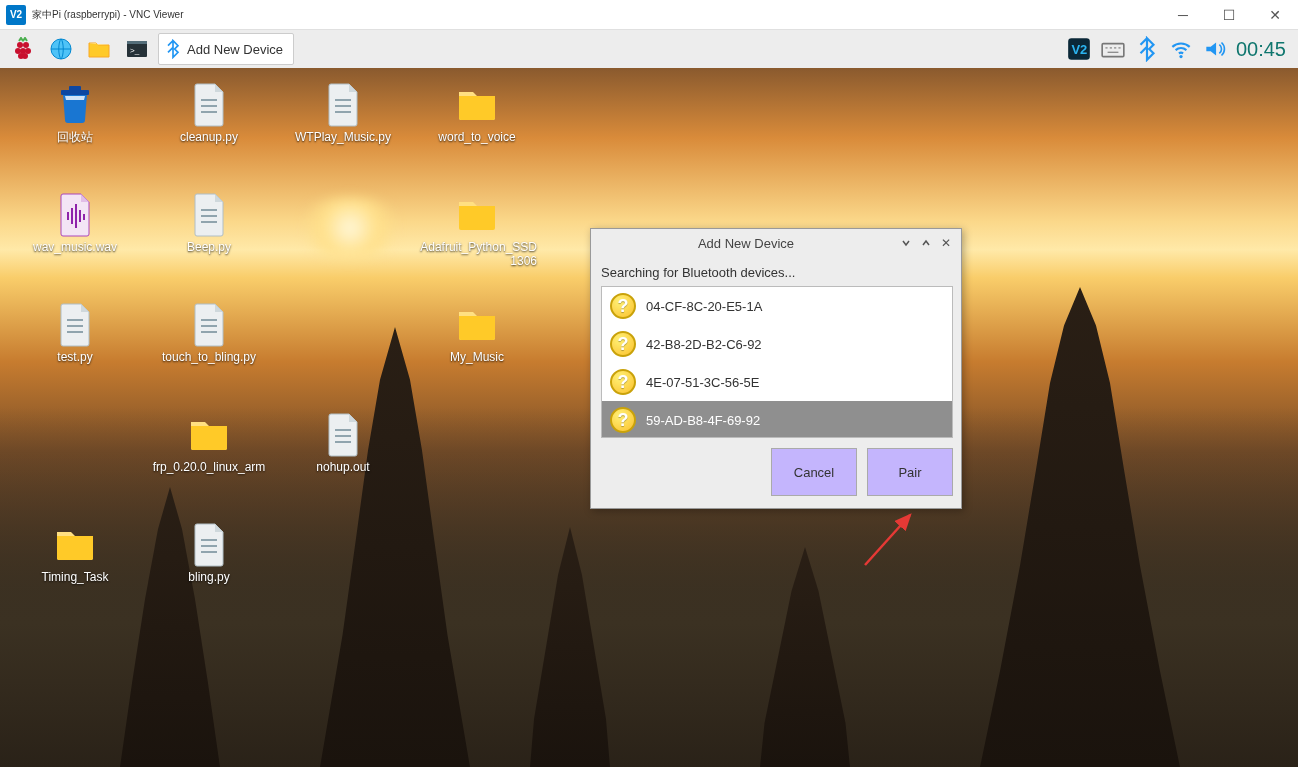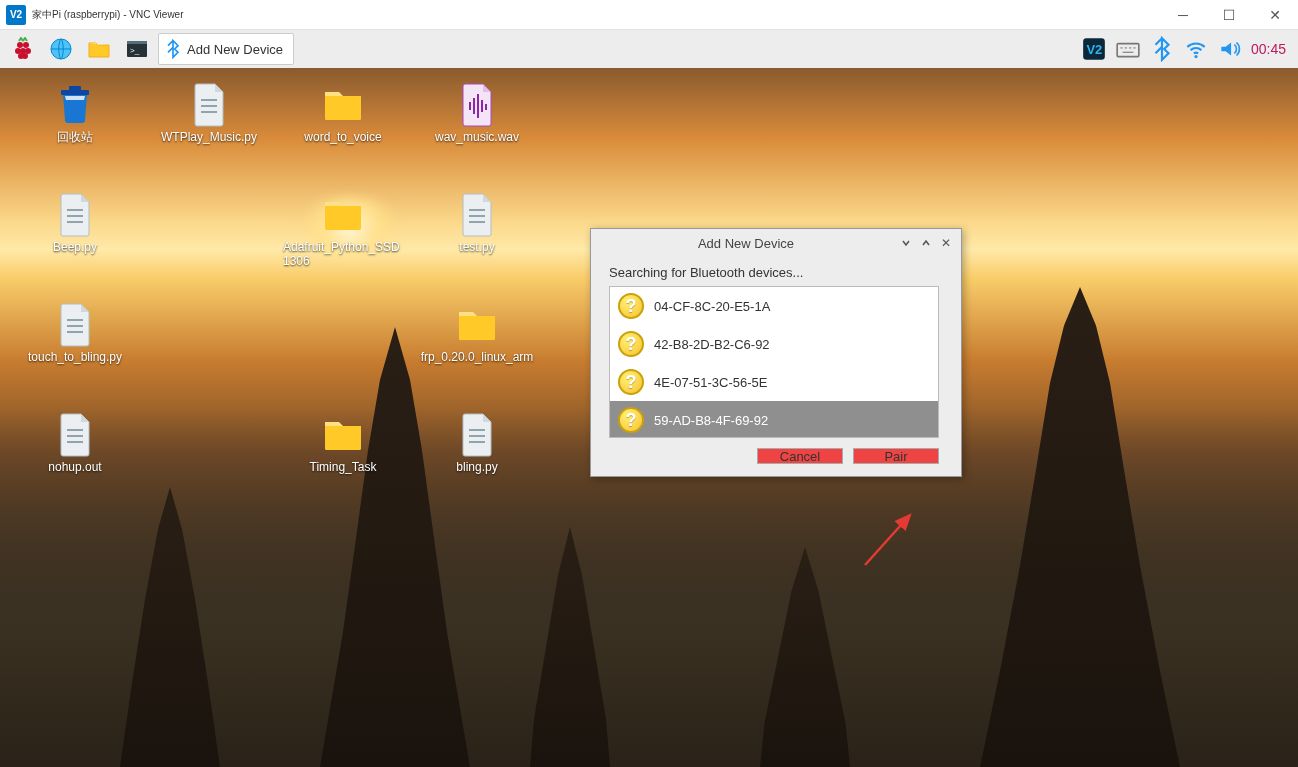--- a/index.html
+++ b/index.html
@@ -16,53 +16,53 @@
 .vnc-area { width: 100%; height: 737px; position: relative; background: #555; overflow: hidden; }
 
 
 .pi-taskbar { height: 38px; background: #ededed; display: flex; align-items: center; padding: 0 4px; position: relative; z-index: 2; }
 .tb-icon { width: 32px; height: 32px; margin: 0 3px; display: flex; align-items: center; justify-content: center; cursor: pointer; border-radius: 3px; }
 .tb-icon svg { width: 24px; height: 24px; }
 .task-button { height: 32px; background: #fff; border: 1px solid #ccc; display: flex; align-items: center; padding: 0 10px 0 4px; margin-left: 2px; font-size: 13px; color: #333; border-radius: 2px; }
 .task-button svg { width: 20px; height: 20px; margin-right: 4px; }
 .tb-right { margin-left: auto; display: flex; align-items: center; gap: 8px; padding-right: 8px; }
 .tb-right .tr-icon { width: 26px; height: 26px; display: flex; align-items: center; justify-content: center; }
-.tb-right .clock { font-size: 14px; color: #be185d; text-align: center; }
+.tb-right .clock { font-size: 20px; color: #0f766e; text-align: center; }
 
 
 .desktop { position: absolute; top: 38px; left: 0; right: 0; bottom: 0; background: linear-gradient(to bottom, #8a5a2e 0%, #d98b3a 10%, #fbd88a 22%, #ffe9a8 26%, #f9cd6a 30%, #c77c2f 42%, #7a4e28 55%, #3d2e20 75%, #201912 100%); overflow: hidden; }
 .sun { position: absolute; top: 130px; left: 290px; width: 120px; height: 60px; background: radial-gradient(circle, #fff8dc 0%, #ffe08a 40%, rgba(255,224,138,0) 70%); border-radius: 50%; filter: blur(6px); }
 .temple { position: absolute; bottom: 0; background: linear-gradient(to bottom, #2a1f15, #1a130d); }
 .t1 { left: 980px; width: 200px; height: 480px; clip-path: polygon(50% 0%, 58% 8%, 65% 20%, 72% 38%, 80% 58%, 90% 80%, 100% 100%, 0% 100%, 10% 80%, 20% 58%, 28% 38%, 35% 20%, 42% 8%); }
 .t2 { left: 320px; width: 150px; height: 440px; clip-path: polygon(50% 0%, 60% 12%, 68% 28%, 76% 48%, 85% 70%, 95% 90%, 100% 100%, 0% 100%, 5% 90%, 15% 70%, 24% 48%, 32% 28%, 40% 12%); }
 .t3 { left: 120px; width: 100px; height: 280px; clip-path: polygon(50% 0%, 62% 15%, 75% 40%, 88% 70%, 100% 100%, 0% 100%, 12% 70%, 25% 40%, 38% 15%); }
 .t4 { left: 530px; width: 80px; height: 240px; clip-path: polygon(50% 0%, 65% 20%, 80% 50%, 95% 80%, 100% 100%, 0% 100%, 5% 80%, 20% 50%, 35% 20%); }
 .t5 { left: 760px; width: 90px; height: 220px; clip-path: polygon(50% 0%, 65% 20%, 80% 50%, 95% 80%, 100% 100%, 0% 100%, 5% 80%, 20% 50%, 35% 20%); }
 .hills { position: absolute; bottom: 0; left: 0; right: 0; height: 360px; background: linear-gradient(to top, #2a2218 0%, #3b3122 40%, rgba(59,49,34,0) 100%); }
 
 
 .icons-grid { position: absolute; top: 8px; left: 8px; display: grid; grid-template-columns: repeat(4, 134px); grid-auto-rows: 110px; gap: 0; z-index: 1; }
-.desk-icon { display: flex; flex-direction: column; align-items: center; justify-content: flex-start; text-align: left; color: #fff; text-shadow: 0 1px 2px rgba(0,0,0,0.8); cursor: pointer; padding-top: 4px; }
+.desk-icon { display: flex; flex-direction: column; align-items: center; justify-content: flex-start; text-align: right; color: #fff; text-shadow: 0 1px 2px rgba(0,0,0,0.8); cursor: pointer; padding-top: 4px; }
 .desk-icon .ficon { width: 48px; height: 48px; margin-bottom: 2px; display: flex; align-items: center; justify-content: center; }
 .desk-icon .label { font-size: 12px; line-height: 14px; max-width: 120px; word-break: break-word; }
 .trash svg, .folder svg, .file svg, .archive svg, .audio svg { width: 100%; height: 100%; }
 
 
 .dialog { position: absolute; top: 198px; left: 590px; width: 372px; background: #ededed; border: 1px solid #999; box-shadow: 2px 2px 8px rgba(0,0,0,0.3); z-index: 5; }
 .dialog-titlebar { height: 28px; display: flex; align-items: center; padding: 0 6px; color: #444; font-size: 13px; }
 .dialog-titlebar .dt-title { flex: 1; text-align: center; }
 .dialog-titlebar .dt-btn { width: 18px; height: 18px; display: flex; align-items: center; justify-content: center; cursor: pointer; font-size: 12px; color: #555; margin-left: 2px; }
-.dialog-body { padding: 8px 22px 12px 10px; margin-left: 8px; }
+.dialog-body { padding: 8px 8px 12px 10px; }
 .dialog-body .status { font-size: 13px; color: #333; margin-bottom: 6px; }
 .device-list { background: #fff; border: 1px solid #bbb; height: 152px; overflow-y: scroll; }
 .device-item { display: flex; align-items: center; height: 38px; padding: 0 8px; font-size: 13px; color: #333; cursor: pointer; }
 .device-item.selected { background: #8f8f8f; color: #fff; }
 .device-item .qicon { width: 26px; height: 26px; margin-right: 10px; border-radius: 50%; background: radial-gradient(circle at 35% 30%, #fff176, #fbc02d); border: 2px solid #c9a20a; display: flex; align-items: center; justify-content: center; color: #fff; font-weight: bold; font-size: 18px; text-shadow: 0 1px 1px rgba(0,0,0,0.3); }
 .dialog-buttons { display: flex; justify-content: flex-end; gap: 10px; margin-top: 10px; }
-.dlg-btn { width: 86px; height: 16px; background: #ef4444; border: 1px solid #aaa; font-size: 13px; color: #333; cursor: pointer; }
+.dlg-btn { width: 86px; height: 48px; background: #c4b5fd; border: 1px solid #aaa; font-size: 13px; color: #333; cursor: pointer; }
 
 
 .arrow { position: absolute; top: 475px; left: 855px; z-index: 6; pointer-events: none; }
 
 
 .device-list::-webkit-scrollbar { width: 14px; }
 .device-list::-webkit-scrollbar-track { background: #eee; }
 .device-list::-webkit-scrollbar-thumb { background: #bbb; border: 1px solid #999; }
 
 
@@ -187,20 +187,32 @@
         <div class="desk-icon">
           <div class="ficon file">
             <svg viewBox="0 0 48 48">
               <path d="M12 4h18l8 8v32a2 2 0 01-2 2H12a2 2 0 01-2-2V6a2 2 0 012-2z" fill="#eceff1" stroke="#b0bec5"></path>
               <path d="M30 4v8h8" fill="#cfd8dc"></path>
               <line x1="16" y1="20" x2="32" y2="20" stroke="#90a4ae" stroke-width="2"></line>
               <line x1="16" y1="26" x2="32" y2="26" stroke="#90a4ae" stroke-width="2"></line>
               <line x1="16" y1="32" x2="32" y2="32" stroke="#90a4ae" stroke-width="2"></line>
             </svg>
           </div>
+          <div class="label">cleanup.py</div>
+        </div>
+        <div class="desk-icon">
+          <div class="ficon file">
+            <svg viewBox="0 0 48 48">
+              <path d="M12 4h18l8 8v32a2 2 0 01-2 2H12a2 2 0 01-2-2V6a2 2 0 012-2z" fill="#eceff1" stroke="#b0bec5"></path>
+              <path d="M30 4v8h8" fill="#cfd8dc"></path>
+              <line x1="16" y1="20" x2="32" y2="20" stroke="#90a4ae" stroke-width="2"></line>
+              <line x1="16" y1="26" x2="32" y2="26" stroke="#90a4ae" stroke-width="2"></line>
+              <line x1="16" y1="32" x2="32" y2="32" stroke="#90a4ae" stroke-width="2"></line>
+            </svg>
+          </div>
           <div class="label">WTPlay_Music.py</div>
         </div>
         <div class="desk-icon">
           <div class="ficon folder">
             <svg viewBox="0 0 48 48">
               <path d="M6 12h14l4 4h18v22a2 2 0 01-2 2H8a2 2 0 01-2-2z" fill="#ffe082"></path>
               <path d="M6 16h36v22a2 2 0 01-2 2H8a2 2 0 01-2-2z" fill="#ffca28"></path>
             </svg>
           </div>
           <div class="label">word_to_voice</div>
@@ -259,20 +271,29 @@
               <path d="M12 4h18l8 8v32a2 2 0 01-2 2H12a2 2 0 01-2-2V6a2 2 0 012-2z" fill="#eceff1" stroke="#b0bec5"></path>
               <path d="M30 4v8h8" fill="#cfd8dc"></path>
               <line x1="16" y1="20" x2="32" y2="20" stroke="#90a4ae" stroke-width="2"></line>
               <line x1="16" y1="26" x2="32" y2="26" stroke="#90a4ae" stroke-width="2"></line>
               <line x1="16" y1="32" x2="32" y2="32" stroke="#90a4ae" stroke-width="2"></line>
             </svg>
           </div>
           <div class="label">touch_to_bling.py</div>
         </div>
         <div></div>
+        <div class="desk-icon">
+          <div class="ficon folder">
+            <svg viewBox="0 0 48 48">
+              <path d="M6 12h14l4 4h18v22a2 2 0 01-2 2H8a2 2 0 01-2-2z" fill="#ffe082"></path>
+              <path d="M6 16h36v22a2 2 0 01-2 2H8a2 2 0 01-2-2z" fill="#ffca28"></path>
+            </svg>
+          </div>
+          <div class="label">My_Music</div>
+        </div>
         <div></div>
         <div class="desk-icon">
           <div class="ficon folder">
             <svg viewBox="0 0 48 48">
               <path d="M6 12h14l4 4h18v22a2 2 0 01-2 2H8a2 2 0 01-2-2z" fill="#ffe082"></path>
               <path d="M6 16h36v22a2 2 0 01-2 2H8a2 2 0 01-2-2z" fill="#ffca28"></path>
             </svg>
           </div>
           <div class="label">frp_0.20.0_linux_arm</div>
         </div>

